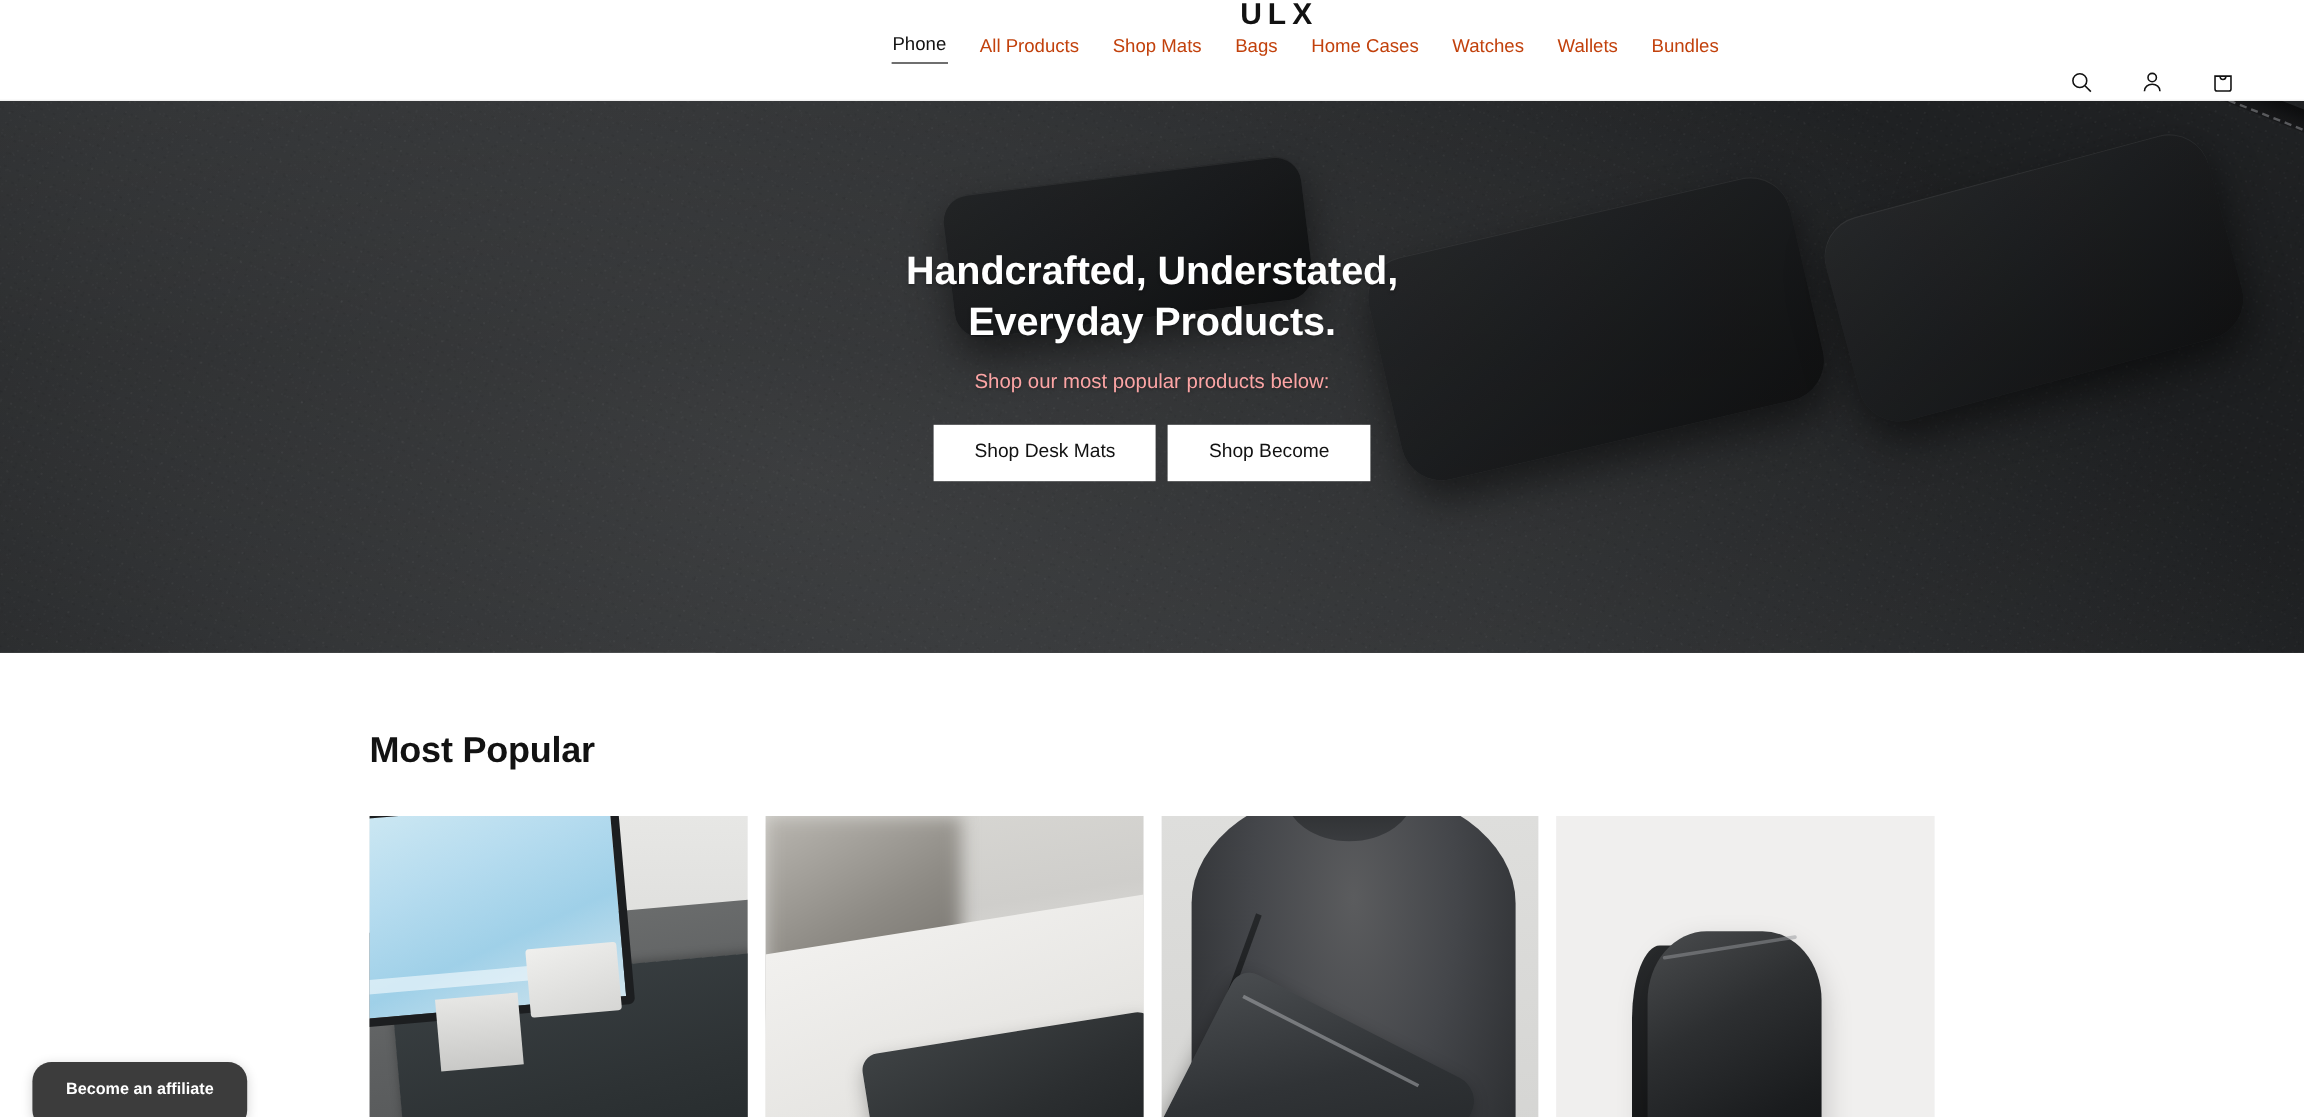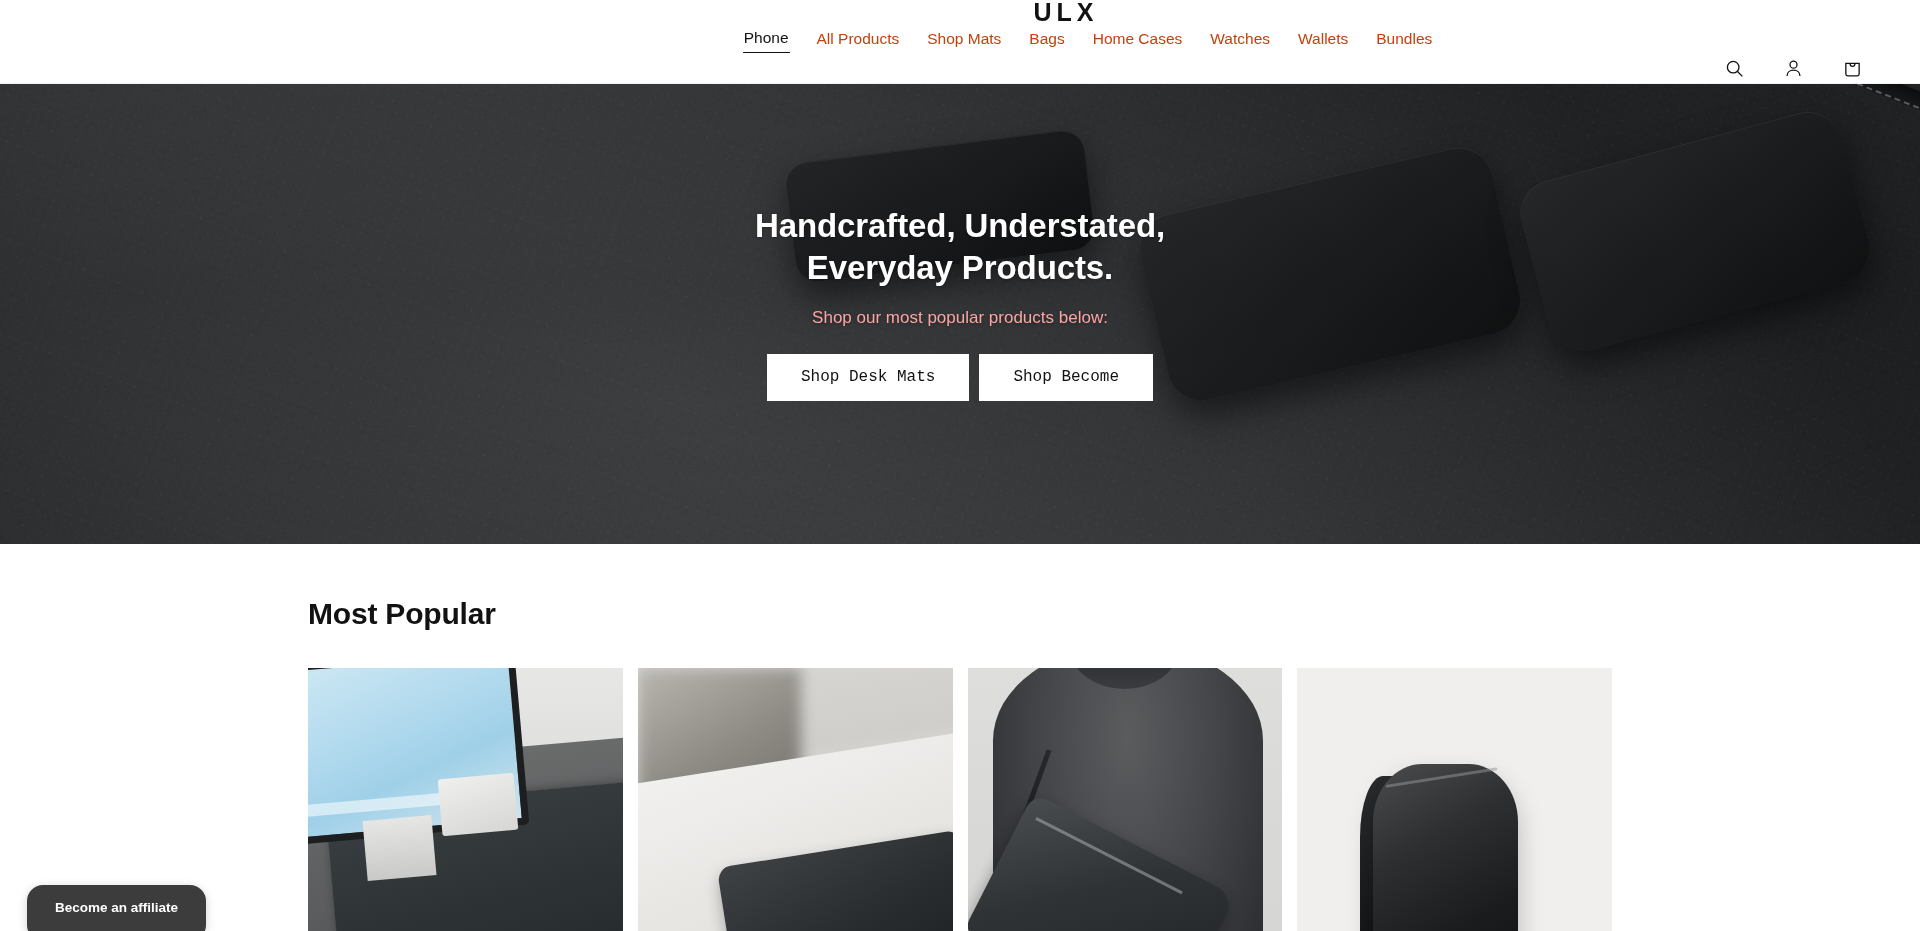--- a/index.html
+++ b/index.html
@@ -210,21 +210,21 @@
   }
   .hero-buttons {
     margin-top: 26px;
     display: flex;
     gap: 10px;
   }
   .hero-btn {
     background: #ffffff;
     color: #121212;
     border: none;
-    font-family: Liberation Mono, monospace;
+    font-family: Liberation Sans, sans-serif;
     font-size: 16px;
     line-height: 1;
     padding: 0 34px;
     height: 47px;
     display: flex;
     align-items: center;
     justify-content: center;
     cursor: pointer;
     white-space: nowrap;
   }
@@ -234,20 +234,21 @@
     padding: 52px 0 0 0;
     background: #ffffff;
   }
   .section-inner { padding: 0 308px; }
   .section-title {
     font-size: 30px;
     font-weight: 700;
     color: #121212;
     letter-spacing: -0.2px;
     line-height: 1.2;
+    margin-top: 12px;
   }
   .product-grid {
     margin-top: 36px;
     display: grid;
     grid-template-columns: repeat(4, 1fr);
     gap: 15px;
   }
   .product-card { cursor: pointer; }
   .product-media {
     position: relative;

